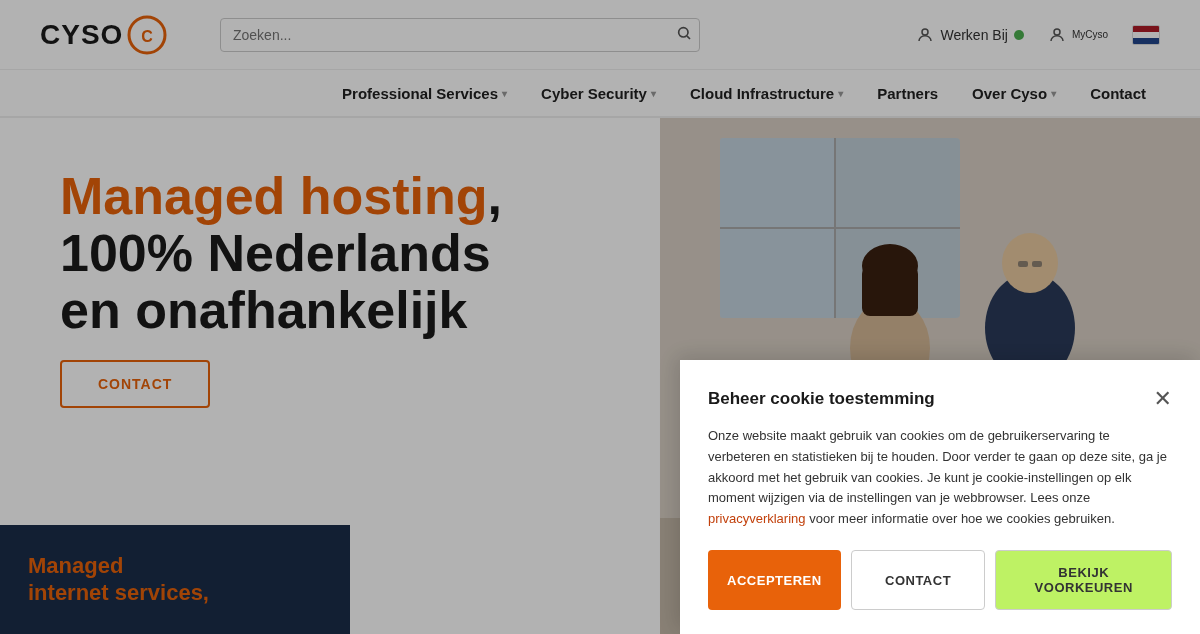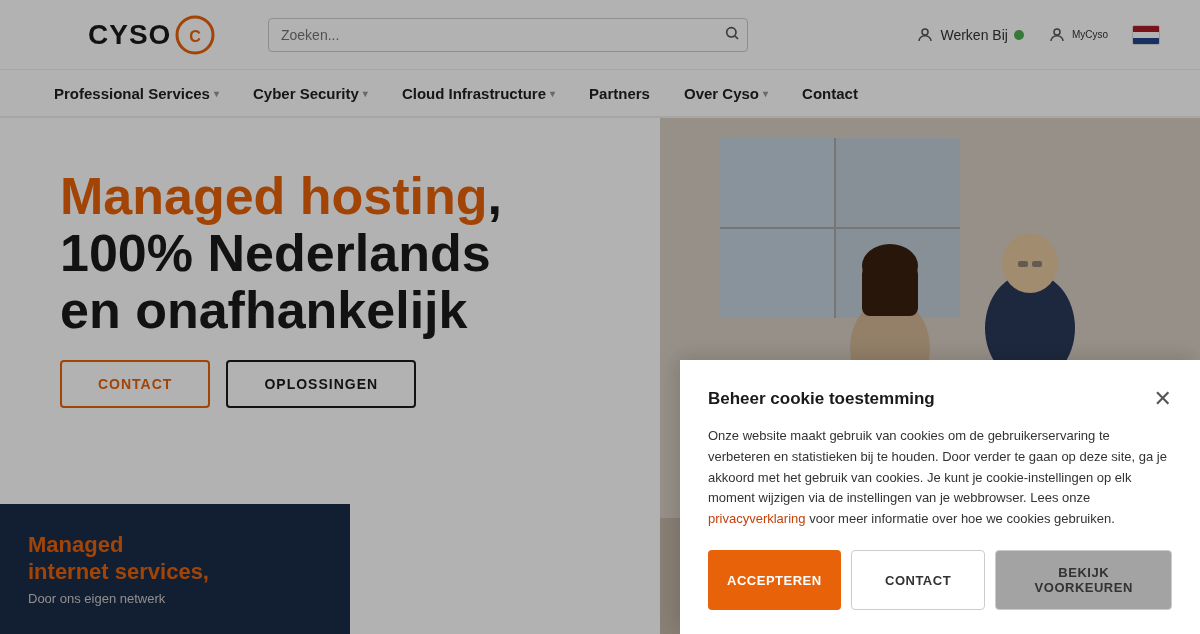--- a/index.html
+++ b/index.html
@@ -12,21 +12,20 @@
       padding: 0 40px;
       height: 70px;
       border-bottom: 1px solid #eee;
       gap: 20px;
     }
     .logo-area {
       display: flex;
       align-items: center;
       gap: 4px;
       min-width: 160px;
-      margin-left: 48px;
     }
     .logo-text {
       font-size: 28px;
       font-weight: 900;
       color: #1a1a1a;
       letter-spacing: 1px;
     }
     .logo-circle {
       width: 40px;
       height: 40px;
@@ -99,20 +98,21 @@
     .flag-nl .r3 { flex: 1; background: #21468b; }
 
     
     .nav {
       display: flex;
       align-items: center;
       padding: 0 40px;
       height: 48px;
       border-bottom: 2px solid #eee;
       gap: 6px;
+      justify-content: flex-end;
     }
     .nav-item {
       display: flex;
       align-items: center;
       gap: 4px;
       padding: 0 14px;
       height: 48px;
       font-size: 15px;
       font-weight: 600;
       color: #222;
@@ -304,21 +304,21 @@
       border: 1px solid #ccc;
       font-size: 13px;
       font-weight: 600;
       cursor: pointer;
       border-radius: 4px;
       letter-spacing: 0.5px;
     }
     .btn-bekijk {
       flex: 1.4;
       padding: 14px;
-      background: #a3a3a3;
+      background: #bef264;
       color: #333;
       border: 1px solid #ccc;
       font-size: 13px;
       font-weight: 600;
       cursor: pointer;
       border-radius: 4px;
       letter-spacing: 0.5px;
     }
   </style>
 </head>
@@ -395,27 +395,25 @@
 </nav>
 
 <div class="main">
 
   <div class="hero-left">
     <h1 class="hero-title">
       <span class="orange">Managed hosting</span><span>,<br>100% Nederlands<br>en onafhankelijk</span>
     </h1>
     <div class="hero-buttons">
       <button class="btn-contact">CONTACT</button>
-      <button class="btn-oplossingen">OPLOSSINGEN</button>
     </div>
 
     <div style="position:absolute; bottom:0; left:0; display:flex; align-items:flex-end; width:660px;">
       <div class="services-card">
         <div class="services-card-title">Managed<br>internet services,</div>
-        <div class="services-card-sub">Door ons eigen netwerk</div>
       </div>
 
       <div style="padding: 16px 20px;">
         <div class="service-badge">
           <div class="service-icon-circle">
             <svg width="26" height="26" viewBox="0 0 24 24" fill="none" stroke="#e8620a" stroke-width="2">
               <rect x="2" y="3" width="20" height="14" rx="2"></rect>
               <line x1="8" y1="21" x2="16" y2="21"></line>
               <line x1="12" y1="17" x2="12" y2="21"></line>
               <path d="M9 10 l3-3 3 3" stroke="#e8620a" stroke-width="2" fill="none"></path>

